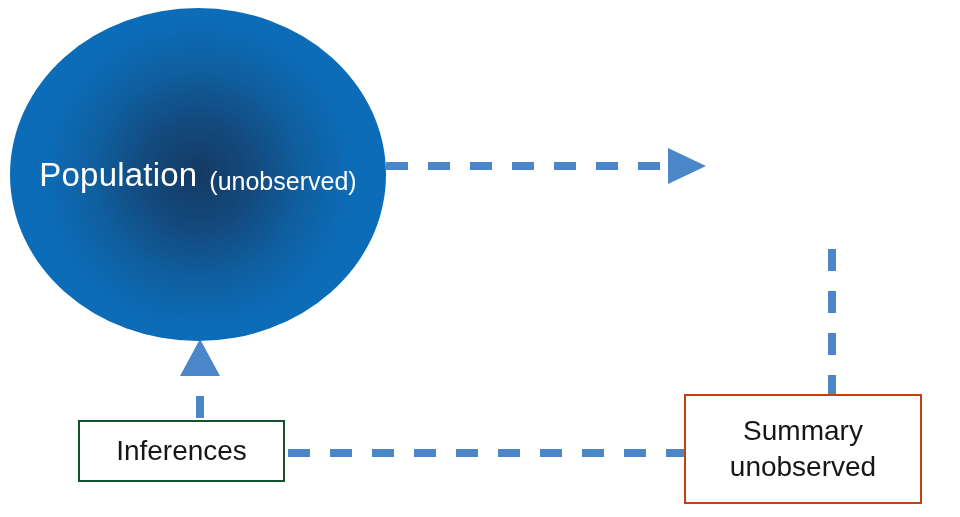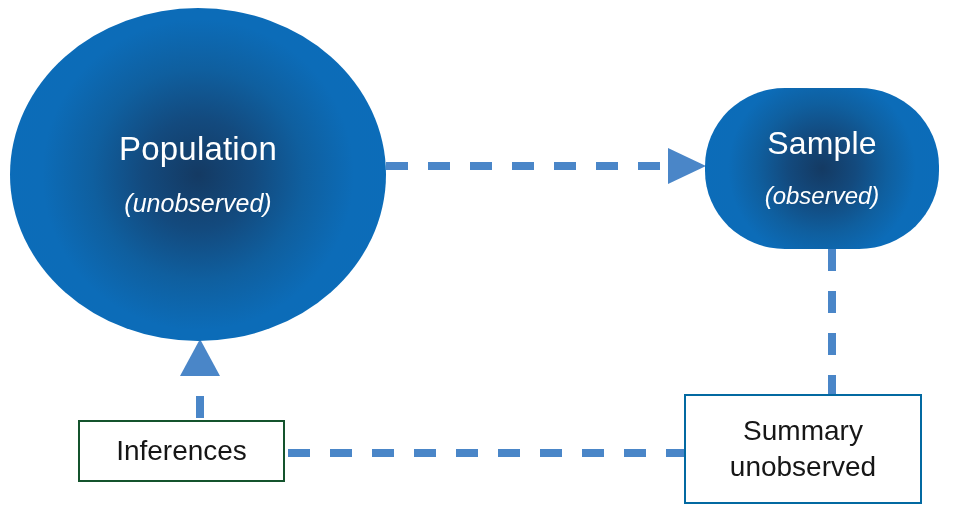--- a/index.html
+++ b/index.html
@@ -22,21 +22,21 @@
     left: 0;
     top: 0;
     width: 960px;
     height: 517px;
   }
 
   
   .node {
     position: absolute;
     display: flex;
-    flex-direction: column;
+    flex-direction: row;
     align-items: center;
     justify-content: center;
     box-sizing: border-box;
     text-align: center;
     gap: 12px;
   }
 
   #population-node {
     left: 10px;
     top: 8px;
@@ -69,21 +69,20 @@
     color: #ffffff;
     font-size: 33px;
     line-height: 1.02;
     letter-spacing: 0.2px;
   }
   .node-sub {
     color: #ffffff;
     font-size: 25px;
     line-height: 1.12;
     margin-top: 12px;
-    font-style: italic;
   }
   #sample-node .node-title { font-size: 32px; }
   #sample-node .node-sub   { font-size: 24px; }
 
   
   .box {
     position: absolute;
     display: flex;
     align-items: center;
     justify-content: center;
@@ -100,21 +99,21 @@
     height: 62px;
     border: 2px solid #14532d;
     font-size: 28px;
   }
 
   #summary-box {
     left: 684px;
     top: 394px;
     width: 238px;
     height: 110px;
-    border: 2px solid #0369a1;
+    border: 2px solid #c2410c;
     font-size: 28px;
     line-height: 1.28;
   }
   #summary-box .box-label { display: block; }
 </style>
 </head>
 <body>
 
 <div id="canvas">
 
@@ -137,24 +136,20 @@
       <line x1="200" y1="418" x2="200" y2="376" stroke="#4a86c8" stroke-width="8" stroke-dasharray="22 20"></line>
       <polygon points="200,339 220,376 180,376" fill="#4a86c8"></polygon>
     </g>
   </svg>
 
   <div class="node" id="population-node">
     <div class="node-title">Population</div>
     <div class="node-sub">(unobserved)</div>
   </div>
 
-  <div class="node" id="sample-node">
-    <div class="node-title">Sample</div>
-    <div class="node-sub">(observed)</div>
-  </div>
 
   <div class="box" id="inferences-box">
     <span class="box-label">Inferences</span>
   </div>
 
   <div class="box" id="summary-box">
     <div>
       <span class="box-label">Summary</span>
       <span class="box-label">unobserved</span>
     </div>

